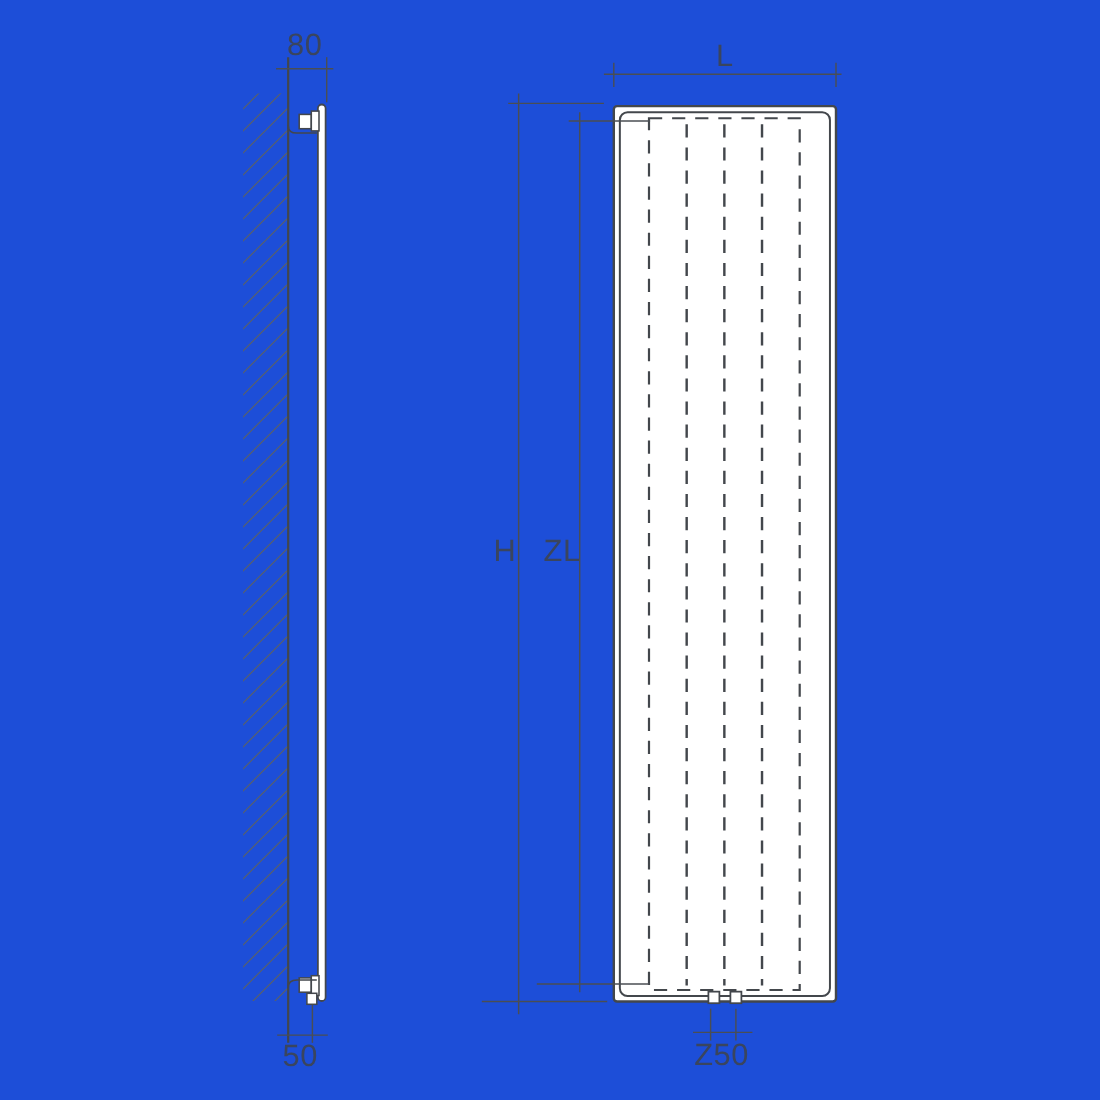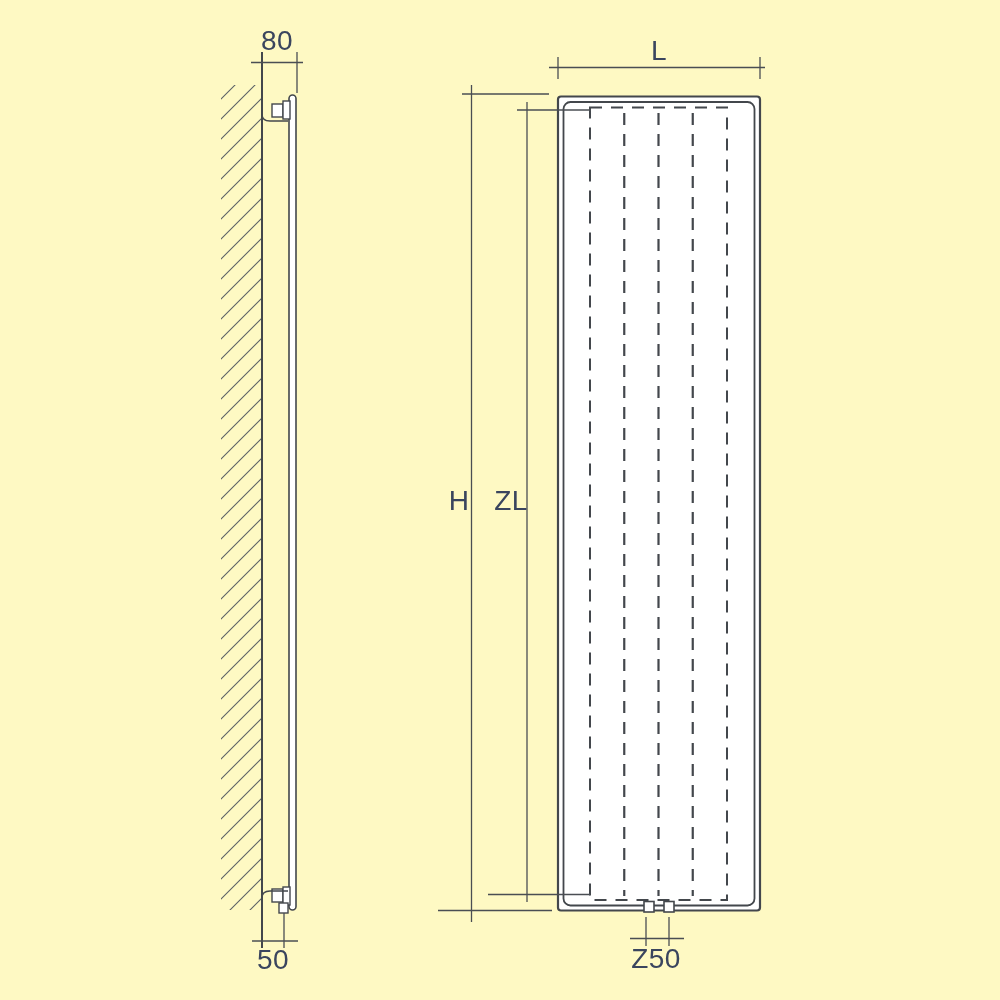--- a/index.html
+++ b/index.html
@@ -1,16 +1,16 @@
 <!DOCTYPE html>
 <html><head>
 <meta charset="utf-8">
 <style>
   html,body{margin:0;padding:0;background:#ffffff;}
-  .stage{width:1000px;height:1000px;background:#fef9c3;position:relative;overflow:hidden;}
+  .stage{width:1000px;height:1000px;background:#1d4ed8;position:relative;overflow:hidden;}
   svg{display:block;}
   .lbl{
     font-family:"Liberation Sans", sans-serif;
     font-size:28px;
     letter-spacing:0.5px;
     fill:#3a455e;
   }
   .obj{stroke:#43474c;fill:none;}
   .objw{stroke:#43474c;fill:#ffffff;}
   .dim{stroke:#4a4e53;stroke-width:1.3;fill:none;}

